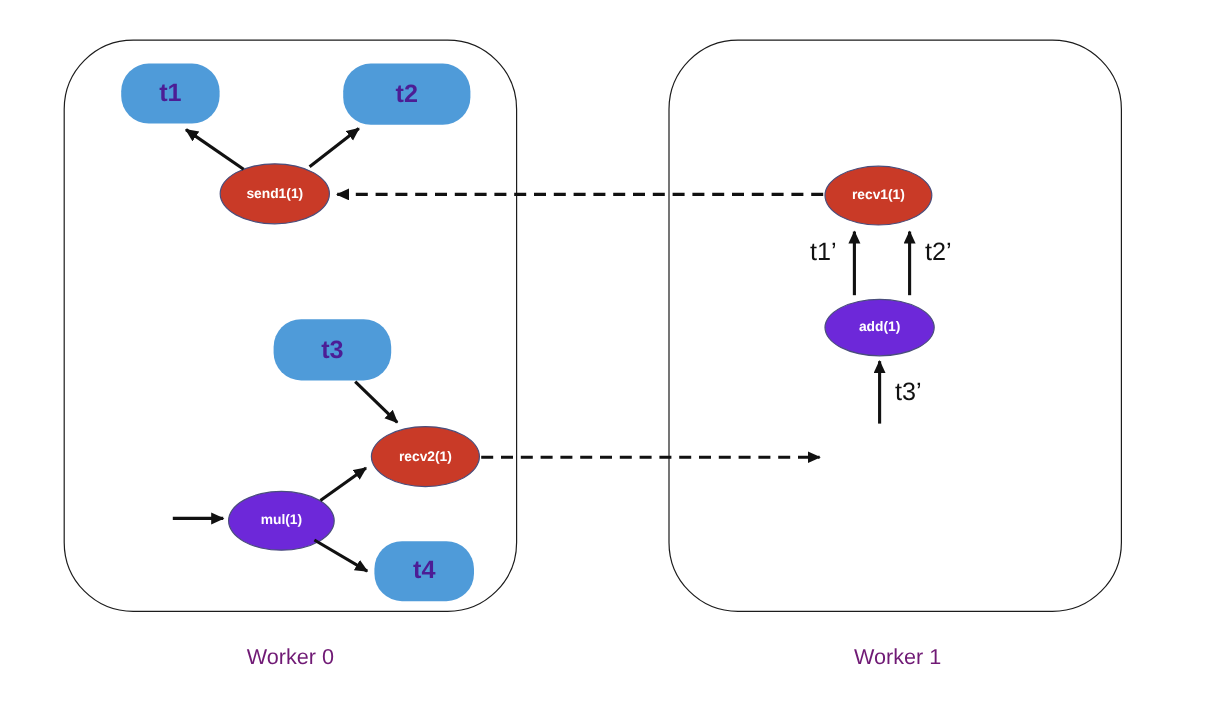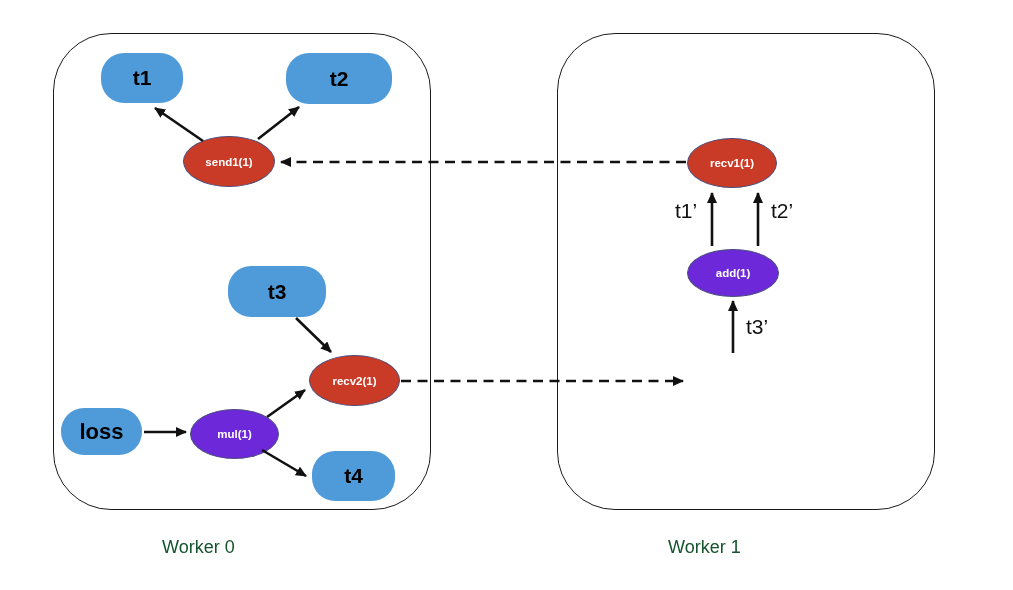--- a/index.html
+++ b/index.html
@@ -17,21 +17,21 @@
     border-radius: 58px;
     background: transparent;
     box-sizing: border-box;
   }
   #worker0-box { left: 53px;  top: 33px; width: 378px; height: 477px; }
   #worker1-box { left: 557px; top: 33px; width: 378px; height: 477px; }
 
   .tensor {
     position: absolute;
     background: #4F9BD9;
-    color: #000000;
+    color: #4c1d95;
     font-weight: 700;
     font-size: 21px;
     display: flex;
     align-items: center;
     justify-content: center;
     z-index: 2;
     border-radius: 23px;
   }
   #node-t1   { left: 101px; top: 53px;  width: 82px; height: 50px; }
   #node-t2   { left: 286px; top: 53px;  width: 106px; height: 51px; }
@@ -68,23 +68,24 @@
     width: 40px;
     text-align: center;
     z-index: 2;
   }
   #label-t1p { left: 666px; top: 199px; }
   #label-t2p { left: 762px; top: 199px; }
   #label-t3p { left: 737px; top: 315px; }
 
   .worker-label {
     position: absolute;
-    color: #14532d;
+    color: #701a75;
     font-size: 18px;
     width: 160px;
+    text-align: center;
     z-index: 2;
   }
   #label-worker0 { left: 162px; top: 537px; }
   #label-worker1 { left: 668px; top: 537px; }
 
   #edges-svg {
     position: absolute;
     left: 0; top: 0;
     width: 1013px;
     height: 590px;
@@ -98,21 +99,20 @@
 <body>
 
 <div class="canvas">
 
   <div class="worker-box" id="worker0-box"></div>
   <div class="worker-box" id="worker1-box"></div>
 
   <div class="tensor" id="node-t1">t1</div>
   <div class="tensor" id="node-t2">t2</div>
   <div class="tensor" id="node-t3">t3</div>
-  <div class="tensor" id="node-loss">loss</div>
   <div class="tensor" id="node-t4">t4</div>
 
   <div class="op op-red" id="node-send1">send1(1)</div>
   <div class="op op-red" id="node-recv2">recv2(1)</div>
   <div class="op op-gold" id="node-mul">mul(1)</div>
 
   <div class="op op-red" id="node-recv1">recv1(1)</div>
   <div class="op op-gold" id="node-add">add(1)</div>
 
   <div class="edge-label" id="label-t1p">t1’</div>

